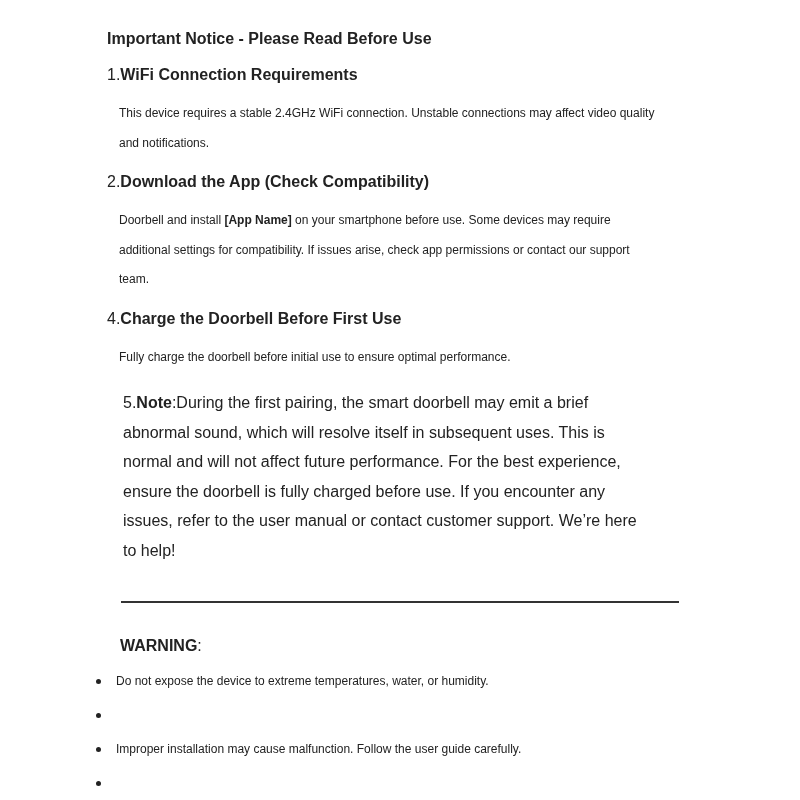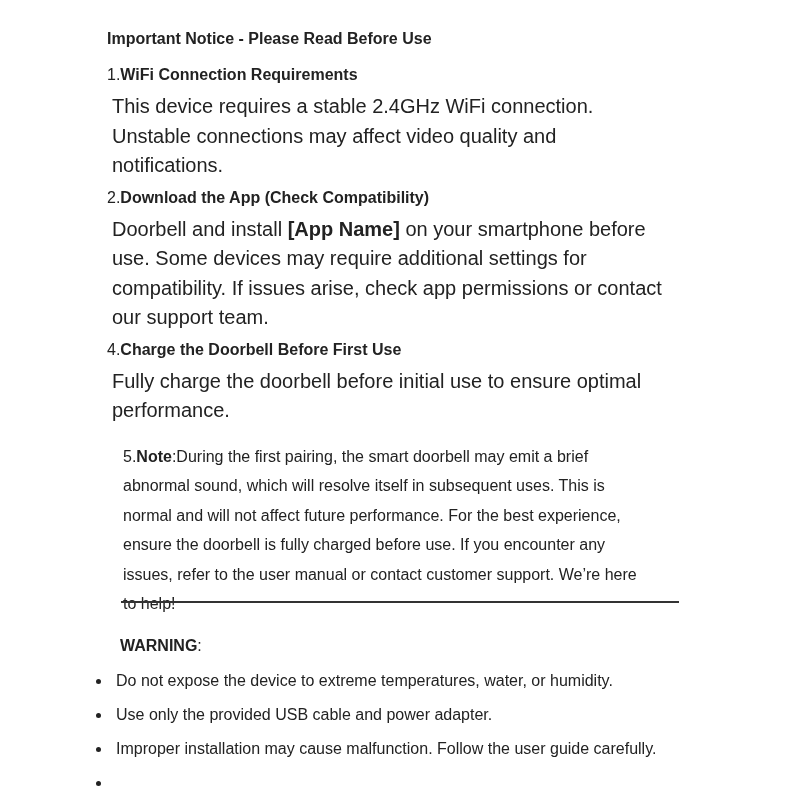--- a/index.html
+++ b/index.html
@@ -32,23 +32,23 @@
     }
     .section-heading {
       font-size: 16px;
       line-height: 24px;
       margin: 0 0 5px 0;
     }
     .section-heading b {
       font-weight: bold;
     }
     .section-body {
-      font-size: 20px;
+      font-size: 12px;
       line-height: 29.5px;
-      margin: 5px;
+      margin: 12px;
     }
     .note-body {
       font-size: 16px;
       line-height: 29.5px;
       margin: 16px;
     }
     .divider {
       position: absolute;
       left: 121px;
       top: 601px;
@@ -69,21 +69,21 @@
       left: 0;
       top: 668px;
       width: 800px;
       margin: 0;
       padding: 0;
       list-style: none;
     }
     .warning-item {
       position: relative;
       padding-left: 116px;
-      font-size: 16px;
+      font-size: 12px;
       height: 34px;
       line-height: 26px;
     }
     .bullet {
       position: absolute;
       left: 96px;
       top: 11px;
       width: 5px;
       height: 5px;
       border-radius: 50%;
@@ -116,16 +116,16 @@
     <p class="note-body"><span>5.</span><b>Note</b><span>:</span><span>During the first pairing, the smart doorbell may emit a brief abnormal sound, which will resolve itself in subsequent uses. This is normal and will not affect future performance. For the best experience, ensure the doorbell is fully charged before use. If you encounter any issues, refer to the user manual or contact customer support. We’re here to help!</span></p>
   </div>
 </div>
 
 <div class="divider"></div>
 
 <div class="warning-title"><b>WARNING</b><span>:</span></div>
 
 <ul class="warning-list">
   <li class="warning-item"><span class="bullet"></span><span>Do not expose the device to extreme temperatures, water, or humidity.</span></li>
-  <li class="warning-item"><span class="bullet"></span><span>Use only the provided USB cable and power adapter.</span></li>
+  <li class="warning-item"><span class="bullet"></span></li>
   <li class="warning-item"><span class="bullet"></span><span>Improper installation may cause malfunction. Follow the user guide carefully.</span></li>
   <li class="warning-item"><span class="bullet"></span></li>
 </ul>
 
 </body></html>

